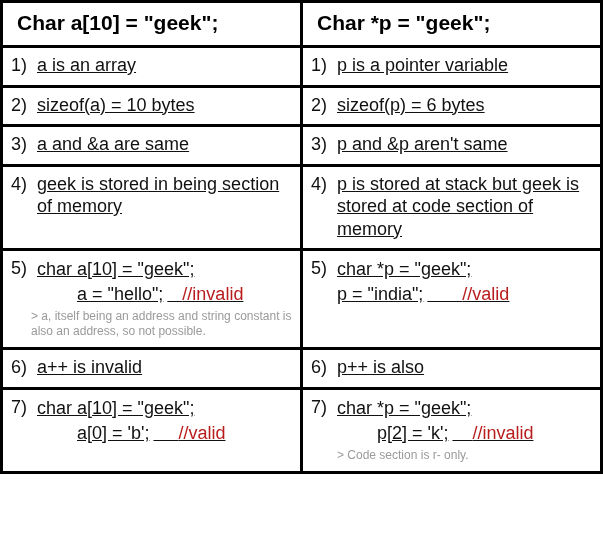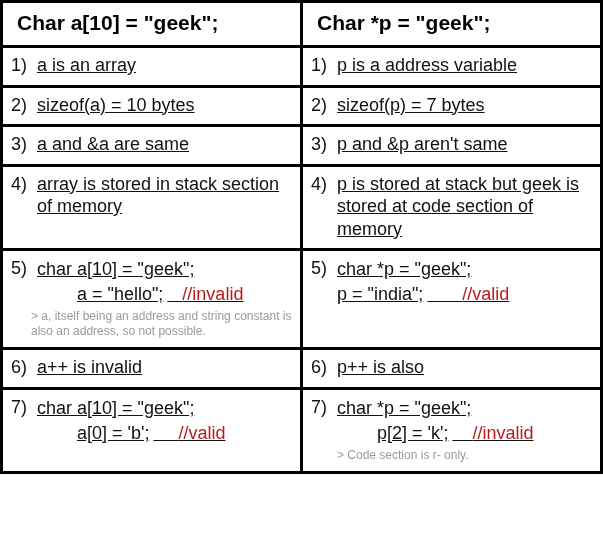--- a/index.html
+++ b/index.html
@@ -73,36 +73,36 @@
     <tr>
       <td>
         <div class="row">
           <span class="num">1)</span>
           <span class="body">a is an array</span>
         </div>
       </td>
       <td>
         <div class="row">
           <span class="num">1)</span>
-          <span class="body">p is a address variable</span>
+          <span class="body">p is a pointer variable</span>
         </div>
       </td>
     </tr>
 
     <tr>
       <td>
         <div class="row">
           <span class="num">2)</span>
           <span class="body">sizeof(a) = 10 bytes</span>
         </div>
       </td>
       <td>
         <div class="row">
           <span class="num">2)</span>
-          <span class="body">sizeof(p) = 7 bytes</span>
+          <span class="body">sizeof(p) = 6 bytes</span>
         </div>
       </td>
     </tr>
 
     <tr>
       <td>
         <div class="row">
           <span class="num">3)</span>
           <span class="body">a and &amp;a are same</span>
         </div>
@@ -112,21 +112,21 @@
           <span class="num">3)</span>
           <span class="body">p and &amp;p aren't same</span>
         </div>
       </td>
     </tr>
 
     <tr>
       <td>
         <div class="row">
           <span class="num">4)</span>
-          <span class="body">array is stored in stack section of memory</span>
+          <span class="body">geek is stored in being section of memory</span>
         </div>
       </td>
       <td>
         <div class="row">
           <span class="num">4)</span>
           <span class="body">p is stored at stack but geek is stored at code section of memory</span>
         </div>
       </td>
     </tr>
 

